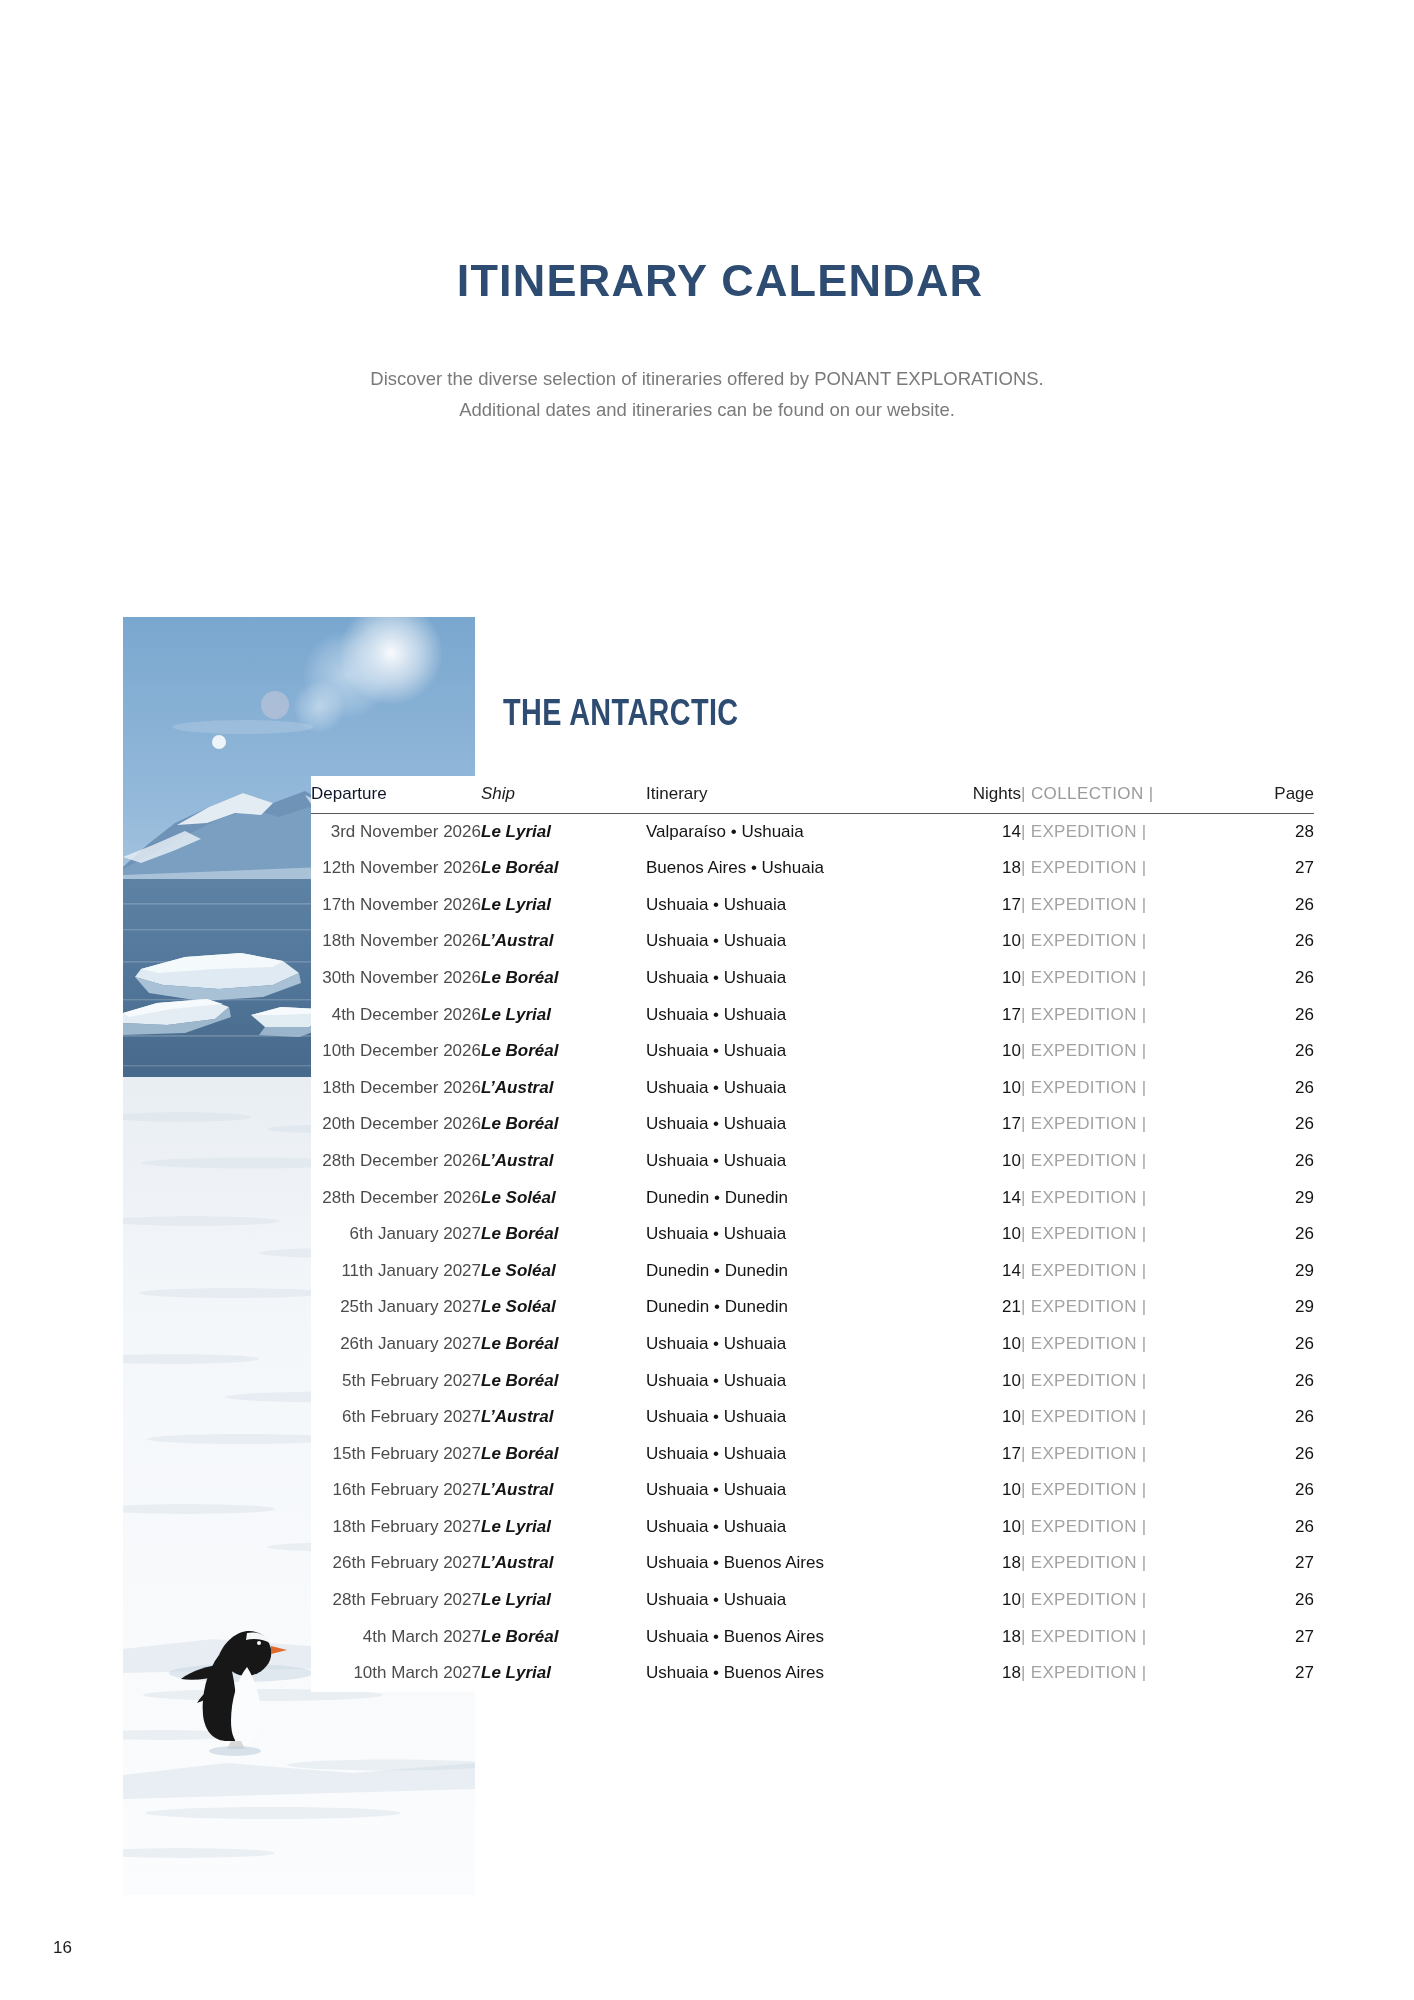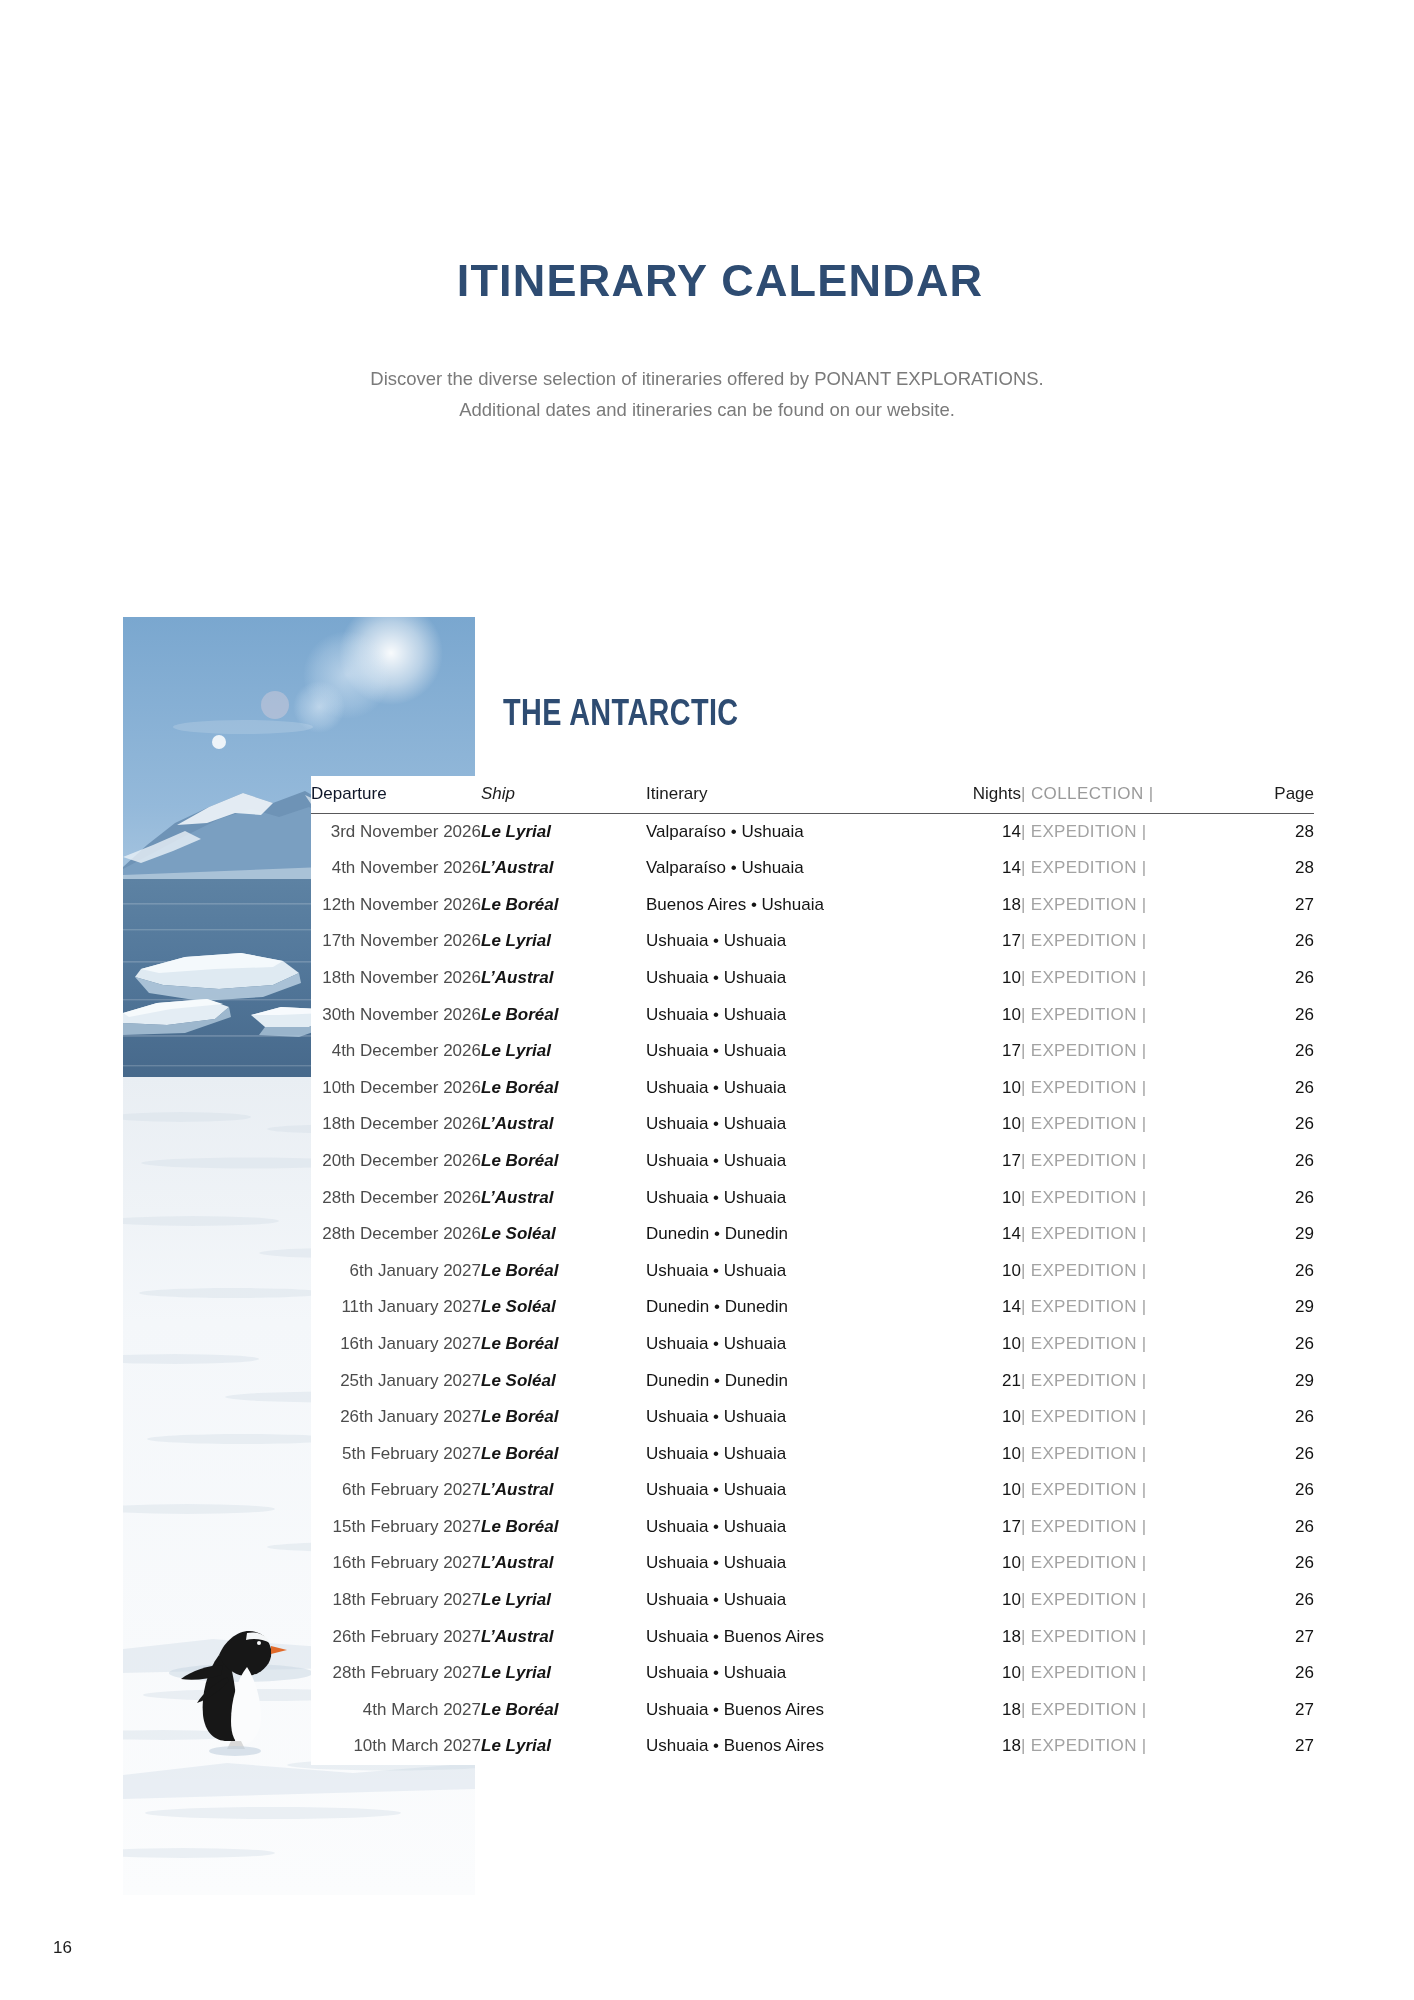--- a/index.html
+++ b/index.html
@@ -362,28 +362,20 @@
     <tbody id="itin-body">
         <tr>
           <td class="c-dep">3rd November 2026</td>
           <td class="c-ship">Le Lyrial</td>
           <td class="c-itin">Valparaíso • Ushuaia</td>
           <td class="c-nt">14</td>
           <td class="c-coll">| EXPEDITION |</td>
           <td class="c-page">28</td>
         </tr>
         <tr>
-          <td class="c-dep">4th November 2026</td>
-          <td class="c-ship">L’Austral</td>
-          <td class="c-itin">Valparaíso • Ushuaia</td>
-          <td class="c-nt">14</td>
-          <td class="c-coll">| EXPEDITION |</td>
-          <td class="c-page">28</td>
-        </tr>
-        <tr>
           <td class="c-dep">12th November 2026</td>
           <td class="c-ship">Le Boréal</td>
           <td class="c-itin">Buenos Aires • Ushuaia</td>
           <td class="c-nt">18</td>
           <td class="c-coll">| EXPEDITION |</td>
           <td class="c-page">27</td>
         </tr>
         <tr>
           <td class="c-dep">17th November 2026</td>
           <td class="c-ship">Le Lyrial</td>
@@ -466,28 +458,20 @@
         </tr>
         <tr>
           <td class="c-dep">11th January 2027</td>
           <td class="c-ship">Le Soléal</td>
           <td class="c-itin">Dunedin • Dunedin</td>
           <td class="c-nt">14</td>
           <td class="c-coll">| EXPEDITION |</td>
           <td class="c-page">29</td>
         </tr>
         <tr>
-          <td class="c-dep">16th January 2027</td>
-          <td class="c-ship">Le Boréal</td>
-          <td class="c-itin">Ushuaia • Ushuaia</td>
-          <td class="c-nt">10</td>
-          <td class="c-coll">| EXPEDITION |</td>
-          <td class="c-page">26</td>
-        </tr>
-        <tr>
           <td class="c-dep">25th January 2027</td>
           <td class="c-ship">Le Soléal</td>
           <td class="c-itin">Dunedin • Dunedin</td>
           <td class="c-nt">21</td>
           <td class="c-coll">| EXPEDITION |</td>
           <td class="c-page">29</td>
         </tr>
         <tr>
           <td class="c-dep">26th January 2027</td>
           <td class="c-ship">Le Boréal</td>

